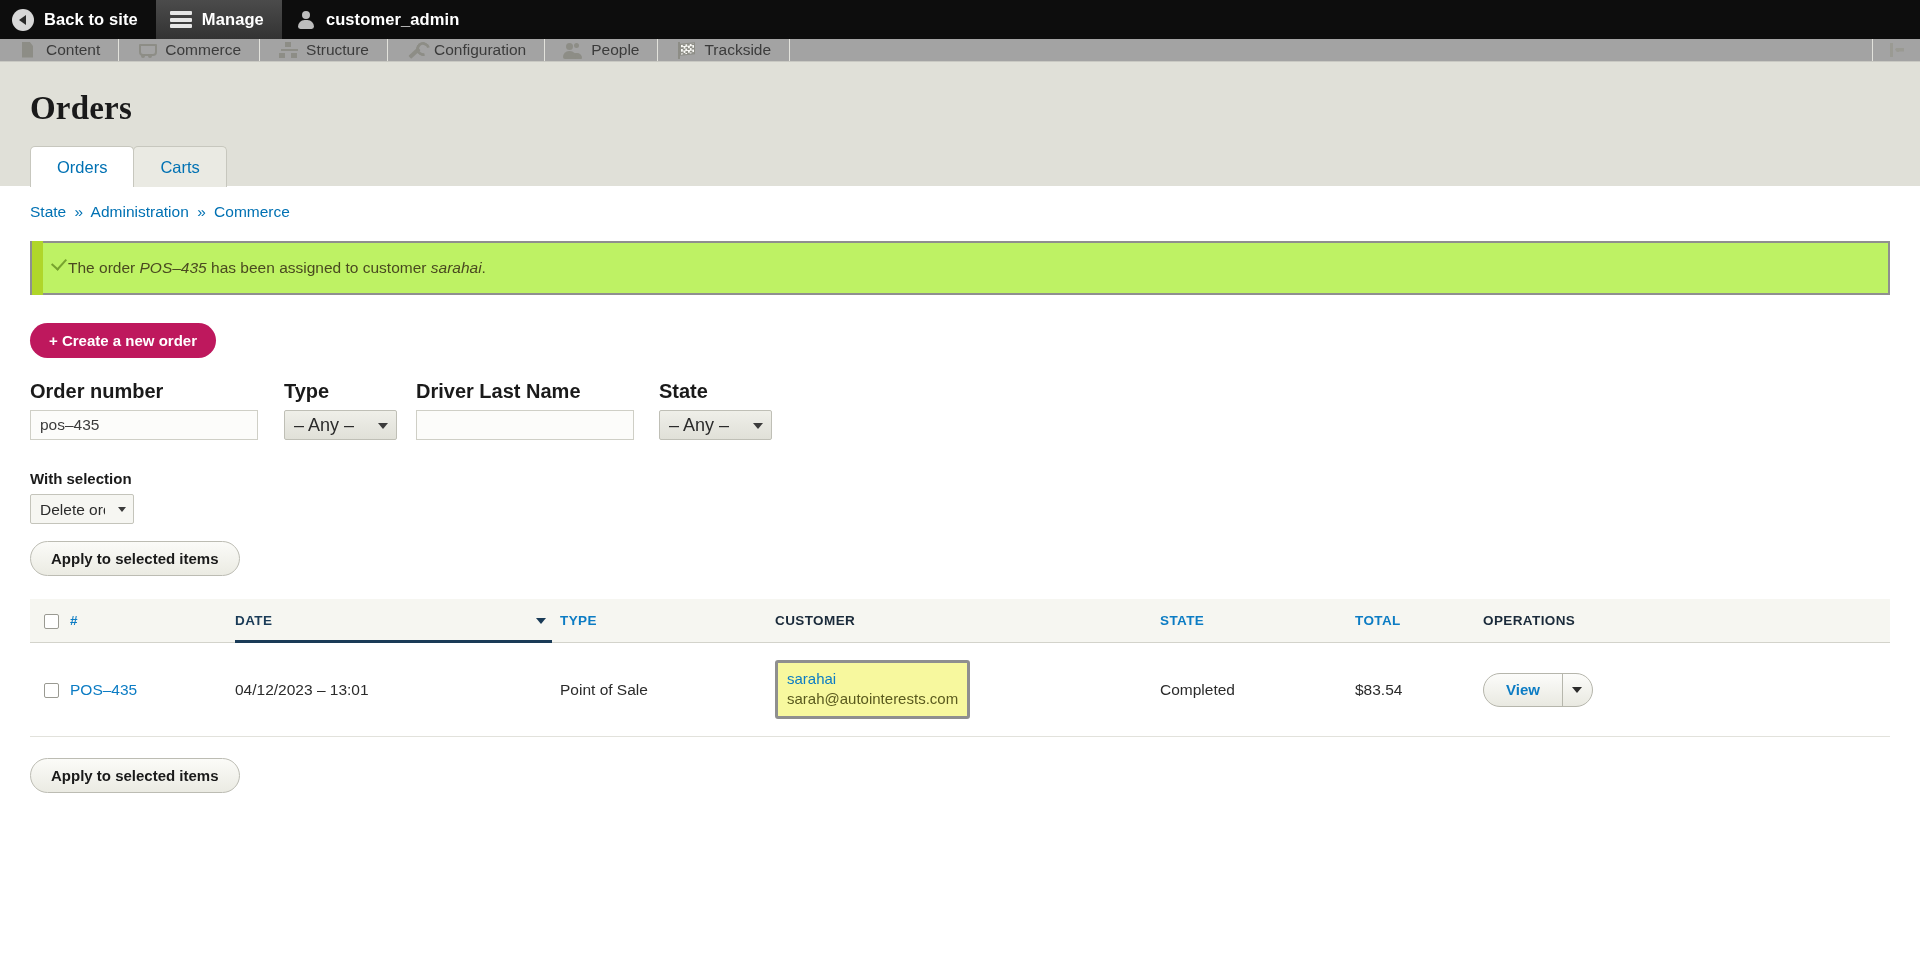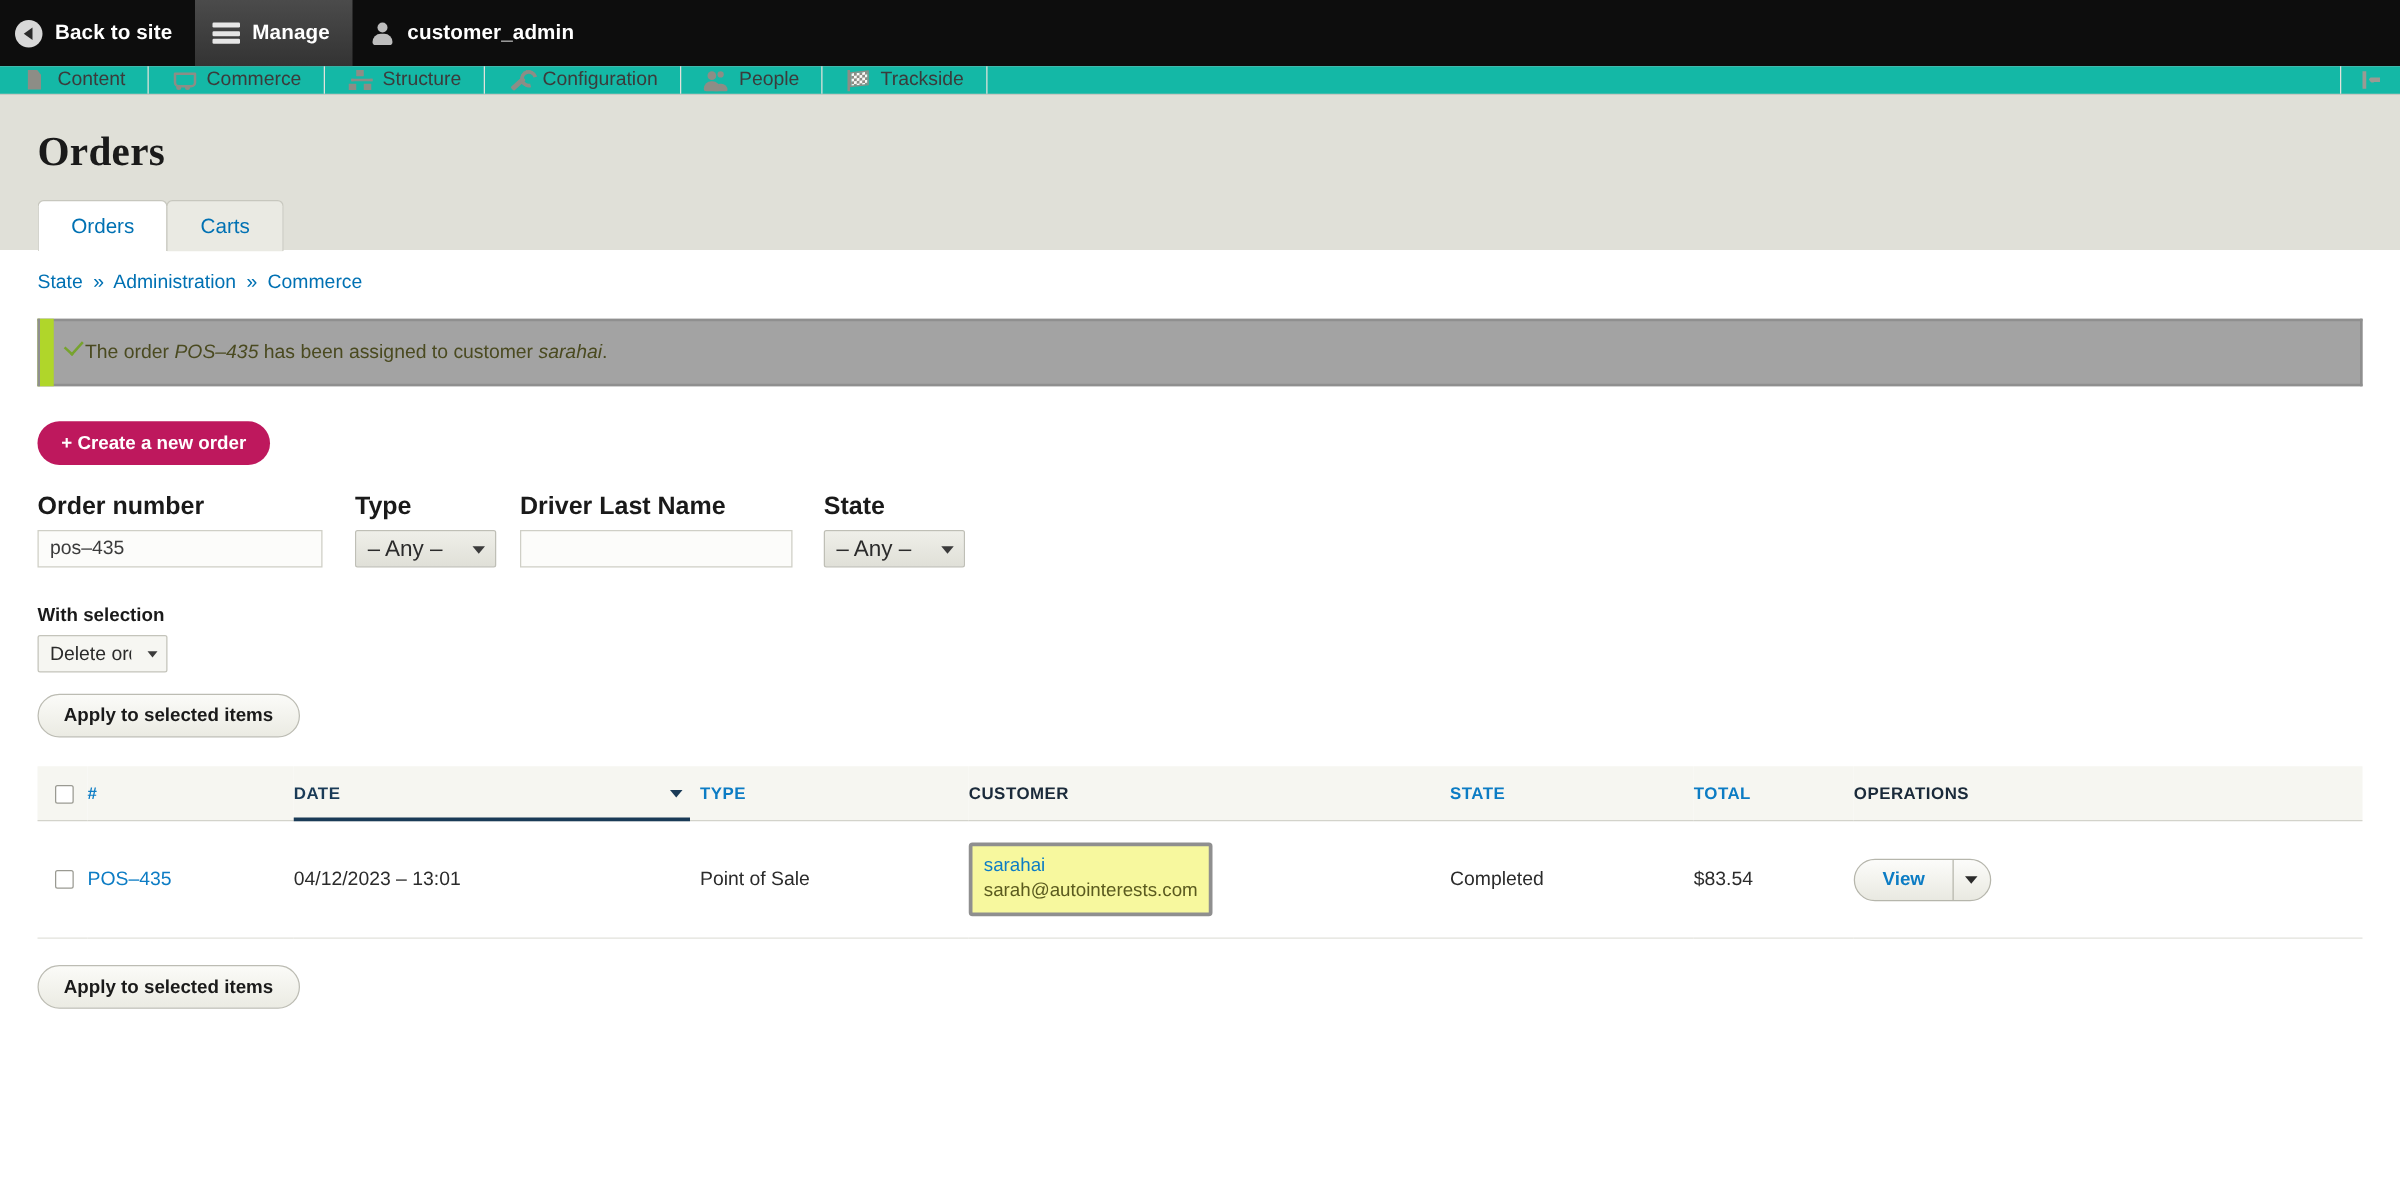--- a/index.html
+++ b/index.html
@@ -7,21 +7,21 @@
   html, body {
     margin: 0; padding: 0;
     width: 1920px; height: 955px;
     background: #fff;
     font-family: "Liberation Sans", sans-serif;
     overflow: hidden;
   }
 
   
   .toolbar-bar {
-    height: 53px;
+    height: 39px;
     background: #0d0d0d;
     display: flex;
     align-items: stretch;
     color: #fff;
     font-size: 16.5px;
     font-weight: bold;
   }
   .tb-item {
     display: flex; align-items: center;
     padding: 0 18px 0 14px;
@@ -63,21 +63,21 @@
     width: 8px; height: 8px; border-radius: 50%; background: #bdbdbd;
   }
   .icon-person::after {
     content:""; position:absolute; left: 2px; top: 10px;
     width: 16px; height: 9px; border-radius: 8px 8px 3px 3px; background: #bdbdbd;
   }
 
   
   .toolbar-tray {
     height: 23px;
-    background: #14b8a6;
+    background: #a3a3a3;
     border-bottom: 1px solid #c9c9c3;
     display: flex;
     align-items: stretch;
     position: relative;
   }
   .tray-item {
     display: flex; align-items: center; gap: 9px;
     padding: 0 18px;
     font-size: 15.5px;
     color: #3b3b3b;
@@ -208,21 +208,21 @@
   .breadcrumb {
     padding: 17px 0 12px 30px;
     font-size: 15.5px;
   }
   .breadcrumb a { color: #0071b3; text-decoration: none; }
   .breadcrumb .sep { color: #0071b3; padding: 0 4px; }
 
   
   .message {
     margin: 8px 30px 0 30px;
-    background: #a3a3a3;
+    background: #bef264;
     border: 2px solid #8f8f8f;
     border-left: none;
     position: relative;
     padding: 16px 16px 16px 38px;
     font-size: 15.5px;
     color: #4a4a20;
   }
   .message::before {
     content:"";
     position:absolute; left:0; top:-2px; bottom:-2px; width: 11px;

